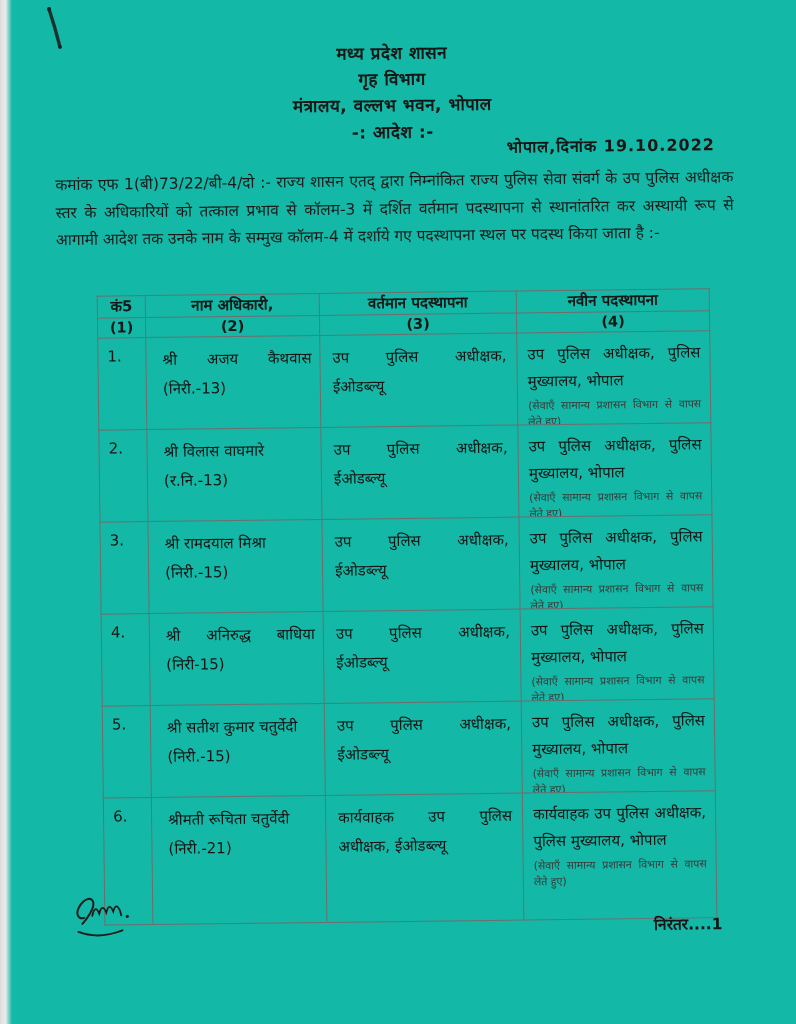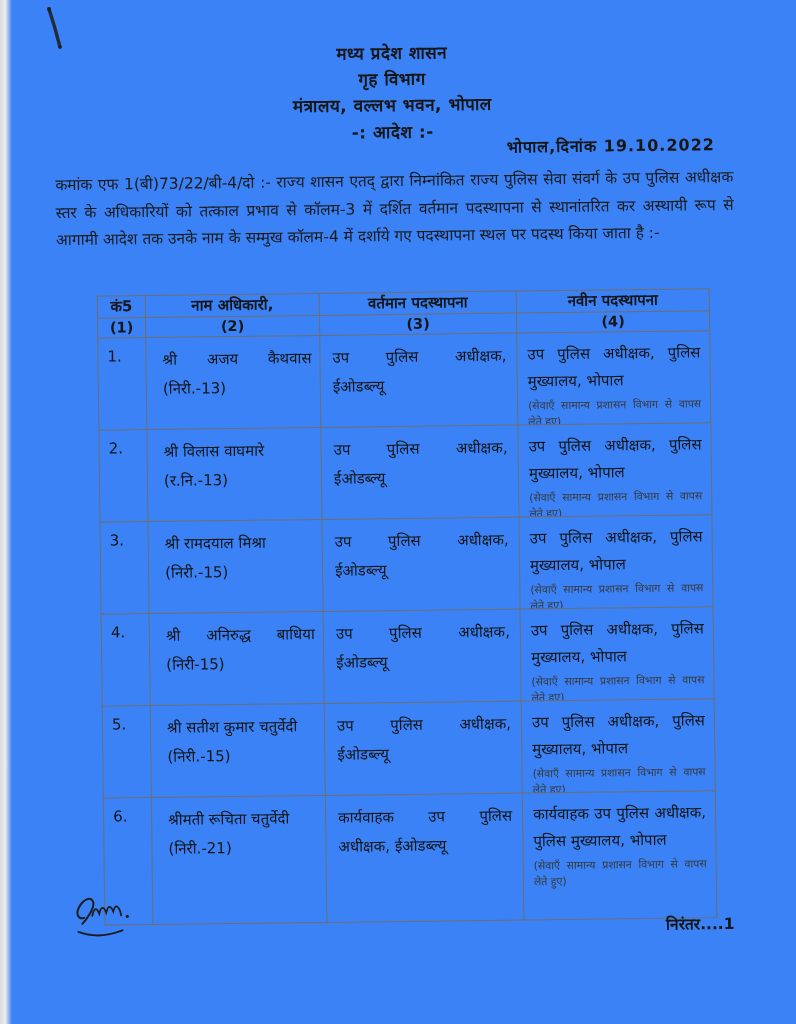--- a/index.html
+++ b/index.html
@@ -8,21 +8,21 @@
     background:#ffffff;
     font-family:"DejaVu Sans", sans-serif;
     color:#1e1e1e;
   }
   .scan-edge{
     position:absolute;left:0;top:0;bottom:0;width:12px;
     background:linear-gradient(90deg,#dcdcdc 0%,#ececec 45%,rgba(255,255,255,0) 100%);
     z-index:5;
   }
   .sheet{
-    position:absolute;inset:0;background:#3b82f6;
+    position:absolute;inset:0;background:#14b8a6;
   }
   .content{
     position:absolute;inset:0;
     transform:rotate(-0.7deg);
     transform-origin:50% 55%;
   }
   
   .pen-mark{position:absolute;left:38px;top:2px;width:34px;height:56px;z-index:6;}
   
   .org-block{position:absolute;top:40px;left:0;right:0;text-align:center;}
@@ -65,21 +65,21 @@
   .new-cell{padding:8px 9px 0 10px;font-size:15px;line-height:27px;color:#141414;}
   .spread{text-align:justify;text-align-last:justify;}
   .just{text-align:justify;}
   .note{
     font-size:10.8px;line-height:16px;color:#383838;
     text-align:justify;margin-top:3px;
   }
   
   .signature{position:absolute;left:66px;top:884px;width:92px;height:58px;z-index:6;}
   .continuation{
-    position:absolute;right:66px;top:916px;
+    position:absolute;right:78px;top:916px;
     font-size:15.5px;font-weight:700;color:#161616;
   }
 </style>
 </head>
 <body>
 
 <div class="sheet">
   <div class="scan-edge"></div>
 
   <svg class="pen-mark" viewBox="0 0 34 56">

